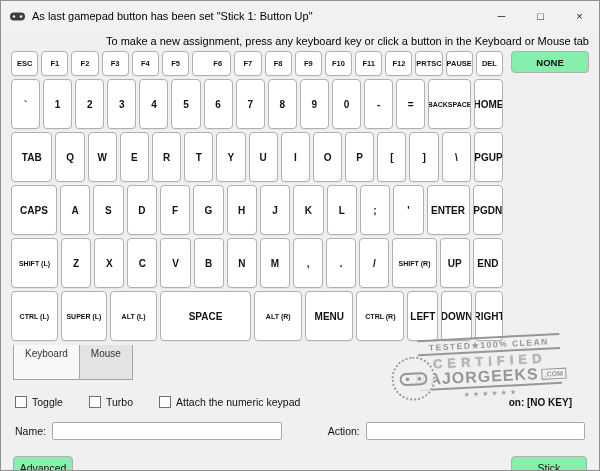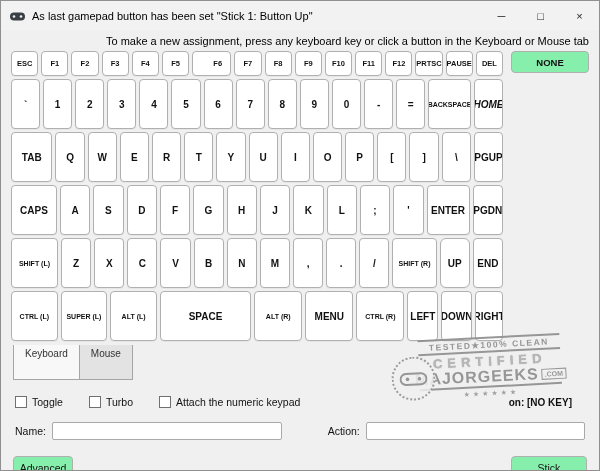--- a/index.html
+++ b/index.html
@@ -141,21 +141,21 @@
             <div class="key" style="flex: 1 1 0px;">4</div>
             <div class="key" style="flex: 1 1 0px;">5</div>
             <div class="key" style="flex: 1 1 0px;">6</div>
             <div class="key" style="flex: 1 1 0px;">7</div>
             <div class="key" style="flex: 1 1 0px;">8</div>
             <div class="key" style="flex: 1 1 0px;">9</div>
             <div class="key" style="flex: 1 1 0px;">0</div>
             <div class="key" style="flex: 1 1 0px;">-</div>
             <div class="key" style="flex: 1 1 0px;">=</div>
             <div class="key key-sm" style="flex: 1.5 1 0px;">BACKSPACE</div>
-            <div class="key" style="flex: 1 1 0px; font-style: italic;">HOME</div>
+            <div class="key" style="flex: 1 1 0px;">HOME</div>
           </div>
           <div class="kb-row">
             <div class="key" style="flex: 1.45 1 0px;">TAB</div>
             <div class="key" style="flex: 1 1 0px;">Q</div>
             <div class="key" style="flex: 1 1 0px;">W</div>
             <div class="key" style="flex: 1 1 0px;">E</div>
             <div class="key" style="flex: 1 1 0px;">R</div>
             <div class="key" style="flex: 1 1 0px;">T</div>
             <div class="key" style="flex: 1 1 0px;">Y</div>
             <div class="key" style="flex: 1 1 0px;">U</div>
@@ -189,21 +189,21 @@
             <div class="key" style="flex: 1 1 0px;">X</div>
             <div class="key" style="flex: 1 1 0px;">C</div>
             <div class="key" style="flex: 1 1 0px;">V</div>
             <div class="key" style="flex: 1 1 0px;">B</div>
             <div class="key" style="flex: 1 1 0px;">N</div>
             <div class="key" style="flex: 1 1 0px;">M</div>
             <div class="key" style="flex: 1 1 0px;">,</div>
             <div class="key" style="flex: 1 1 0px;">.</div>
             <div class="key" style="flex: 1 1 0px;">/</div>
             <div class="key key-sm" style="flex: 1.5 1 0px;">SHIFT (R)</div>
-            <div class="key" style="flex: 1 1 0px; border-radius: 6px;">UP</div>
+            <div class="key" style="flex: 1 1 0px;">UP</div>
             <div class="key" style="flex: 1 1 0px;">END</div>
           </div>
           <div class="kb-row">
             <div class="key key-sm" style="flex: 1.55 1 0px;">CTRL (L)</div>
             <div class="key key-sm" style="flex: 1.55 1 0px;">SUPER (L)</div>
             <div class="key key-sm" style="flex: 1.55 1 0px;">ALT (L)</div>
             <div class="key" style="flex: 3.1 1 0px;">SPACE</div>
             <div class="key key-sm" style="flex: 1.6 1 0px;">ALT (R)</div>
             <div class="key" style="flex: 1.6 1 0px;">MENU</div>
             <div class="key key-sm" style="flex: 1.6 1 0px;">CTRL (R)</div>

